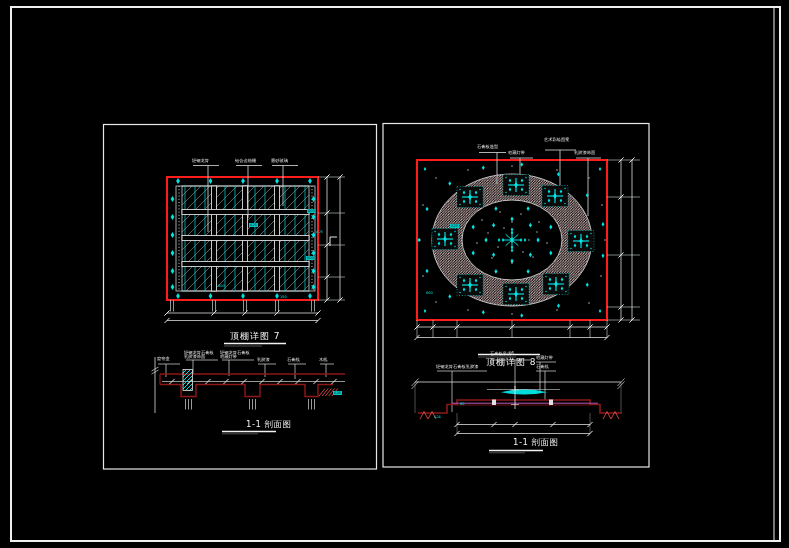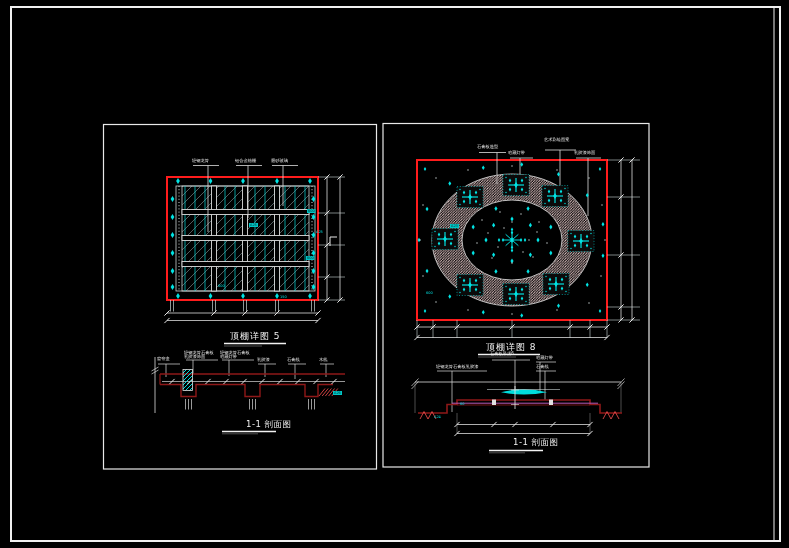--- a/index.html
+++ b/index.html
@@ -482,21 +482,21 @@
         <circle cx="436" cy="302" r="0.8" fill="#c8d0d0" opacity="0.85"></circle>
         <circle cx="423" cy="276" r="0.8" fill="#c8d0d0" opacity="0.85"></circle>
         <circle cx="420" cy="240" r="0.8" fill="#c8d0d0" opacity="0.85"></circle>
         <circle cx="423" cy="205" r="0.8" fill="#c8d0d0" opacity="0.85"></circle>
       </g>
 </svg>
 
 <span class="txt lbl" style="left:192px;top:158px">轻钢龙骨</span>
 <span class="txt lbl" style="left:235px;top:158px">铝合金格栅</span>
 <span class="txt lbl" style="left:271px;top:158px">磨砂玻璃</span>
-<span class="txt t-title" style="left:230px;top:330px">顶棚详图 5</span>
+<span class="txt t-title" style="left:230px;top:330px">顶棚详图 7</span>
 
 <span class="txt cblock" style="left:307px;top:209px">600</span>
 <span class="txt ctag" style="left:316px;top:230px">A25</span>
 <span class="txt cblock" style="left:306px;top:256px">600</span>
 <span class="txt cblock" style="left:249px;top:223px">A25</span>
 <span class="txt ctag" style="left:218px;top:284px">600</span>
 <span class="txt ctag" style="left:280px;top:295px">150</span>
 
 <span class="txt lbl" style="left:157px;top:356px">窗帘盒</span>
 <span class="txt lbl w2" style="left:184px;top:350px">轻钢龙骨石膏板乳胶漆饰面</span>
@@ -506,21 +506,21 @@
 <span class="txt lbl" style="left:319px;top:357px">木线</span>
 <span class="txt cblock" style="left:333px;top:391px">A26</span>
 <span class="txt t-sec" style="left:227px;top:419px">1-1 剖面图</span>
 
 <span class="txt lbl" style="left:477px;top:144px">石膏板造型</span>
 <span class="txt lbl" style="left:508px;top:150px">暗藏灯带</span>
 <span class="txt lbl w2" style="left:544px;top:137px">艺术彩绘图案</span>
 <span class="txt lbl" style="left:574px;top:150px">乳胶漆饰面</span>
 <span class="txt cblock" style="left:450px;top:224px">A23</span>
 <span class="txt ctag" style="left:426px;top:291px">600</span>
-<span class="txt t-title" style="left:486px;top:341px">顶棚详图 8</span>
+<span class="txt t-title" style="left:486px;top:356px">顶棚详图 8</span>
 
 <span class="txt lbl" style="left:490px;top:351px">石膏板吊顶6</span>
 <span class="txt lbl" style="left:436px;top:364px">轻钢龙骨石膏板乳胶漆</span>
 <span class="txt lbl" style="left:536px;top:355px">暗藏灯带</span>
 <span class="txt lbl" style="left:536px;top:364px">石膏线</span>
 <span class="txt ctag" style="left:460px;top:402px">60</span>
 <span class="txt ctag" style="left:434px;top:415px">A24</span>
 <span class="txt t-sec" style="left:494px;top:437px">1-1 剖面图</span>
 
 </div>

